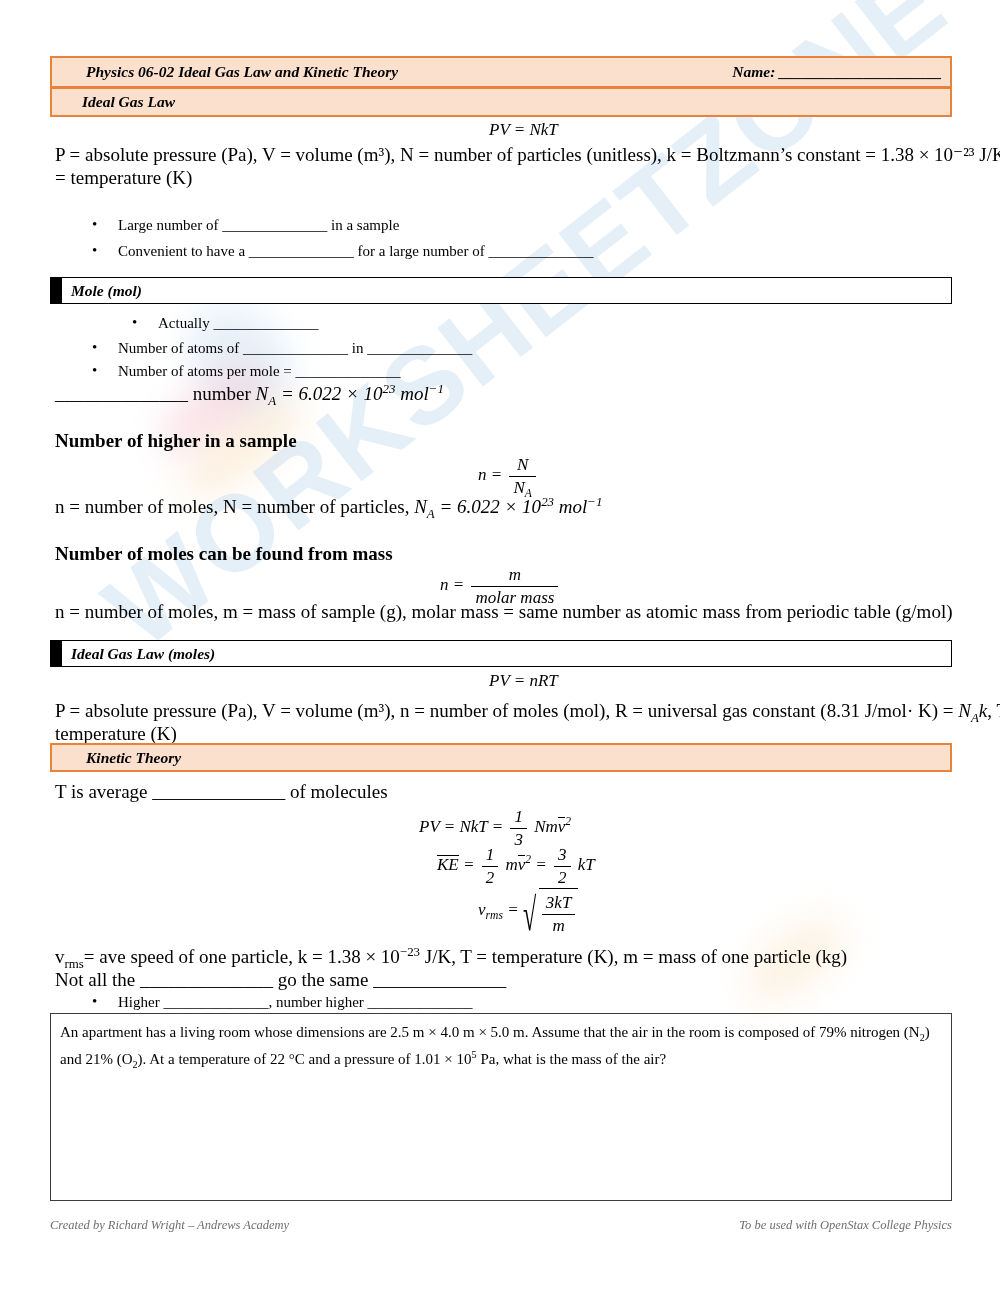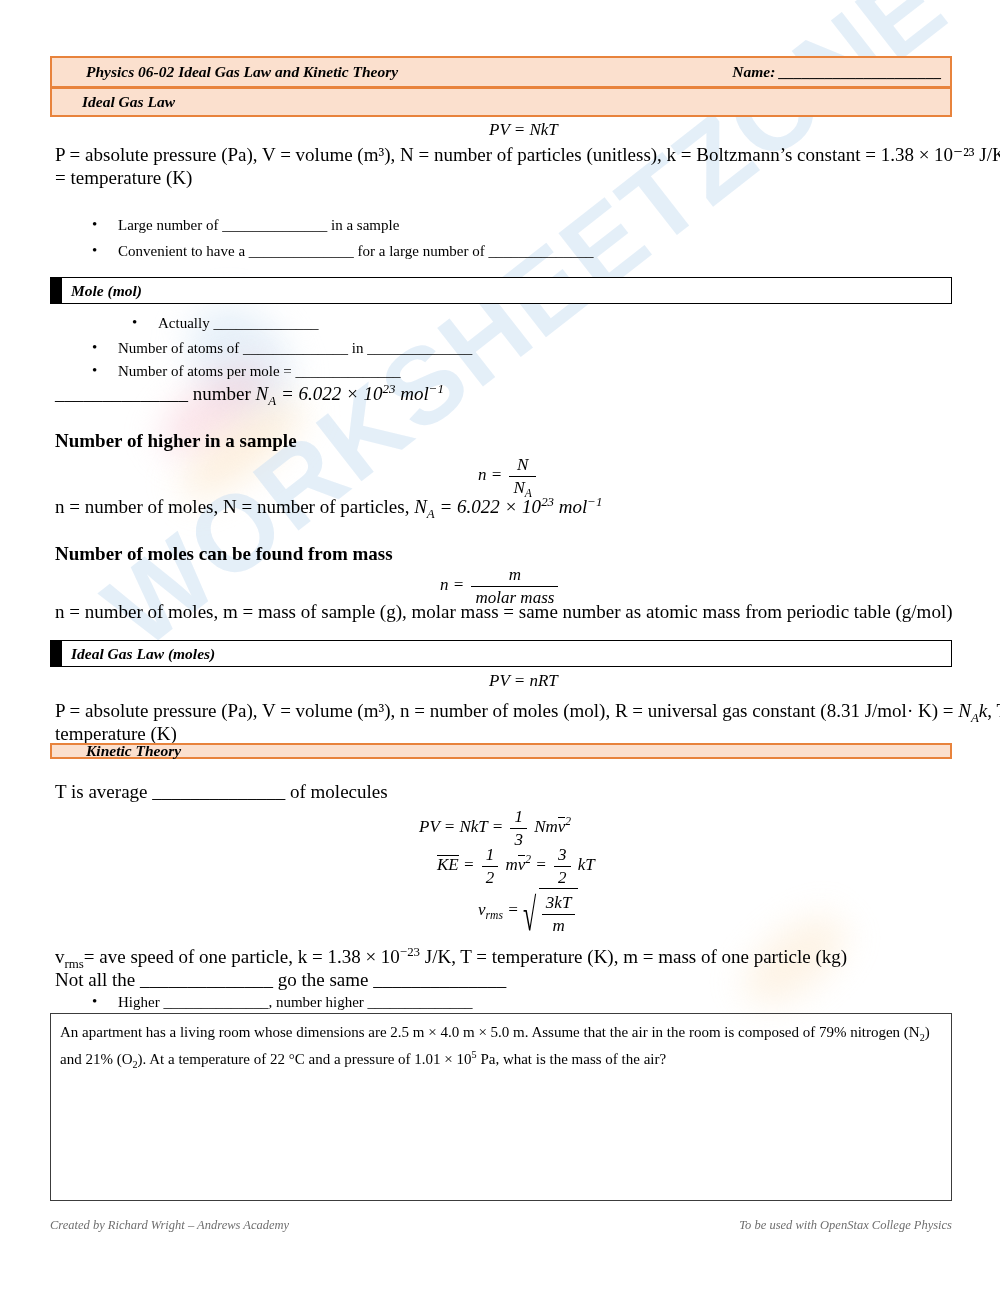--- a/index.html
+++ b/index.html
@@ -310,21 +310,21 @@
     </div>
 
     <div class="eq" style="left:489px; top:671px;">PV = nRT</div>
 
     <div class="t" style="left:55px; top:699px;">
       <span>P = absolute pressure (Pa), V = volume (m³), n = number of moles (mol), R = universal gas constant (8.31 J/mol· K) =</span>
       <span class="mi"><span>N</span><sub>A</sub><span>k</span></span><span>, T =</span>
     </div>
     <div class="t" style="left:55px; top:722px;">temperature (K)</div>
 
-    <div class="banner" style="top:743px; height:16px; display:flex; align-items:center; padding:0 10px;">
+    <div class="banner" style="top:743px; height:29px; display:flex; align-items:center; padding:0 10px;">
       <span class="banner-sub">Kinetic Theory</span>
     </div>
 
     <div class="t" style="left:55px; top:780px;">T is average ______________ of molecules</div>
 
     <div class="eq" style="left:419px; top:807px;">
       <span>PV = NkT =</span>
       <span class="frac">
         <span class="num">1</span>
         <span class="den">3</span>

